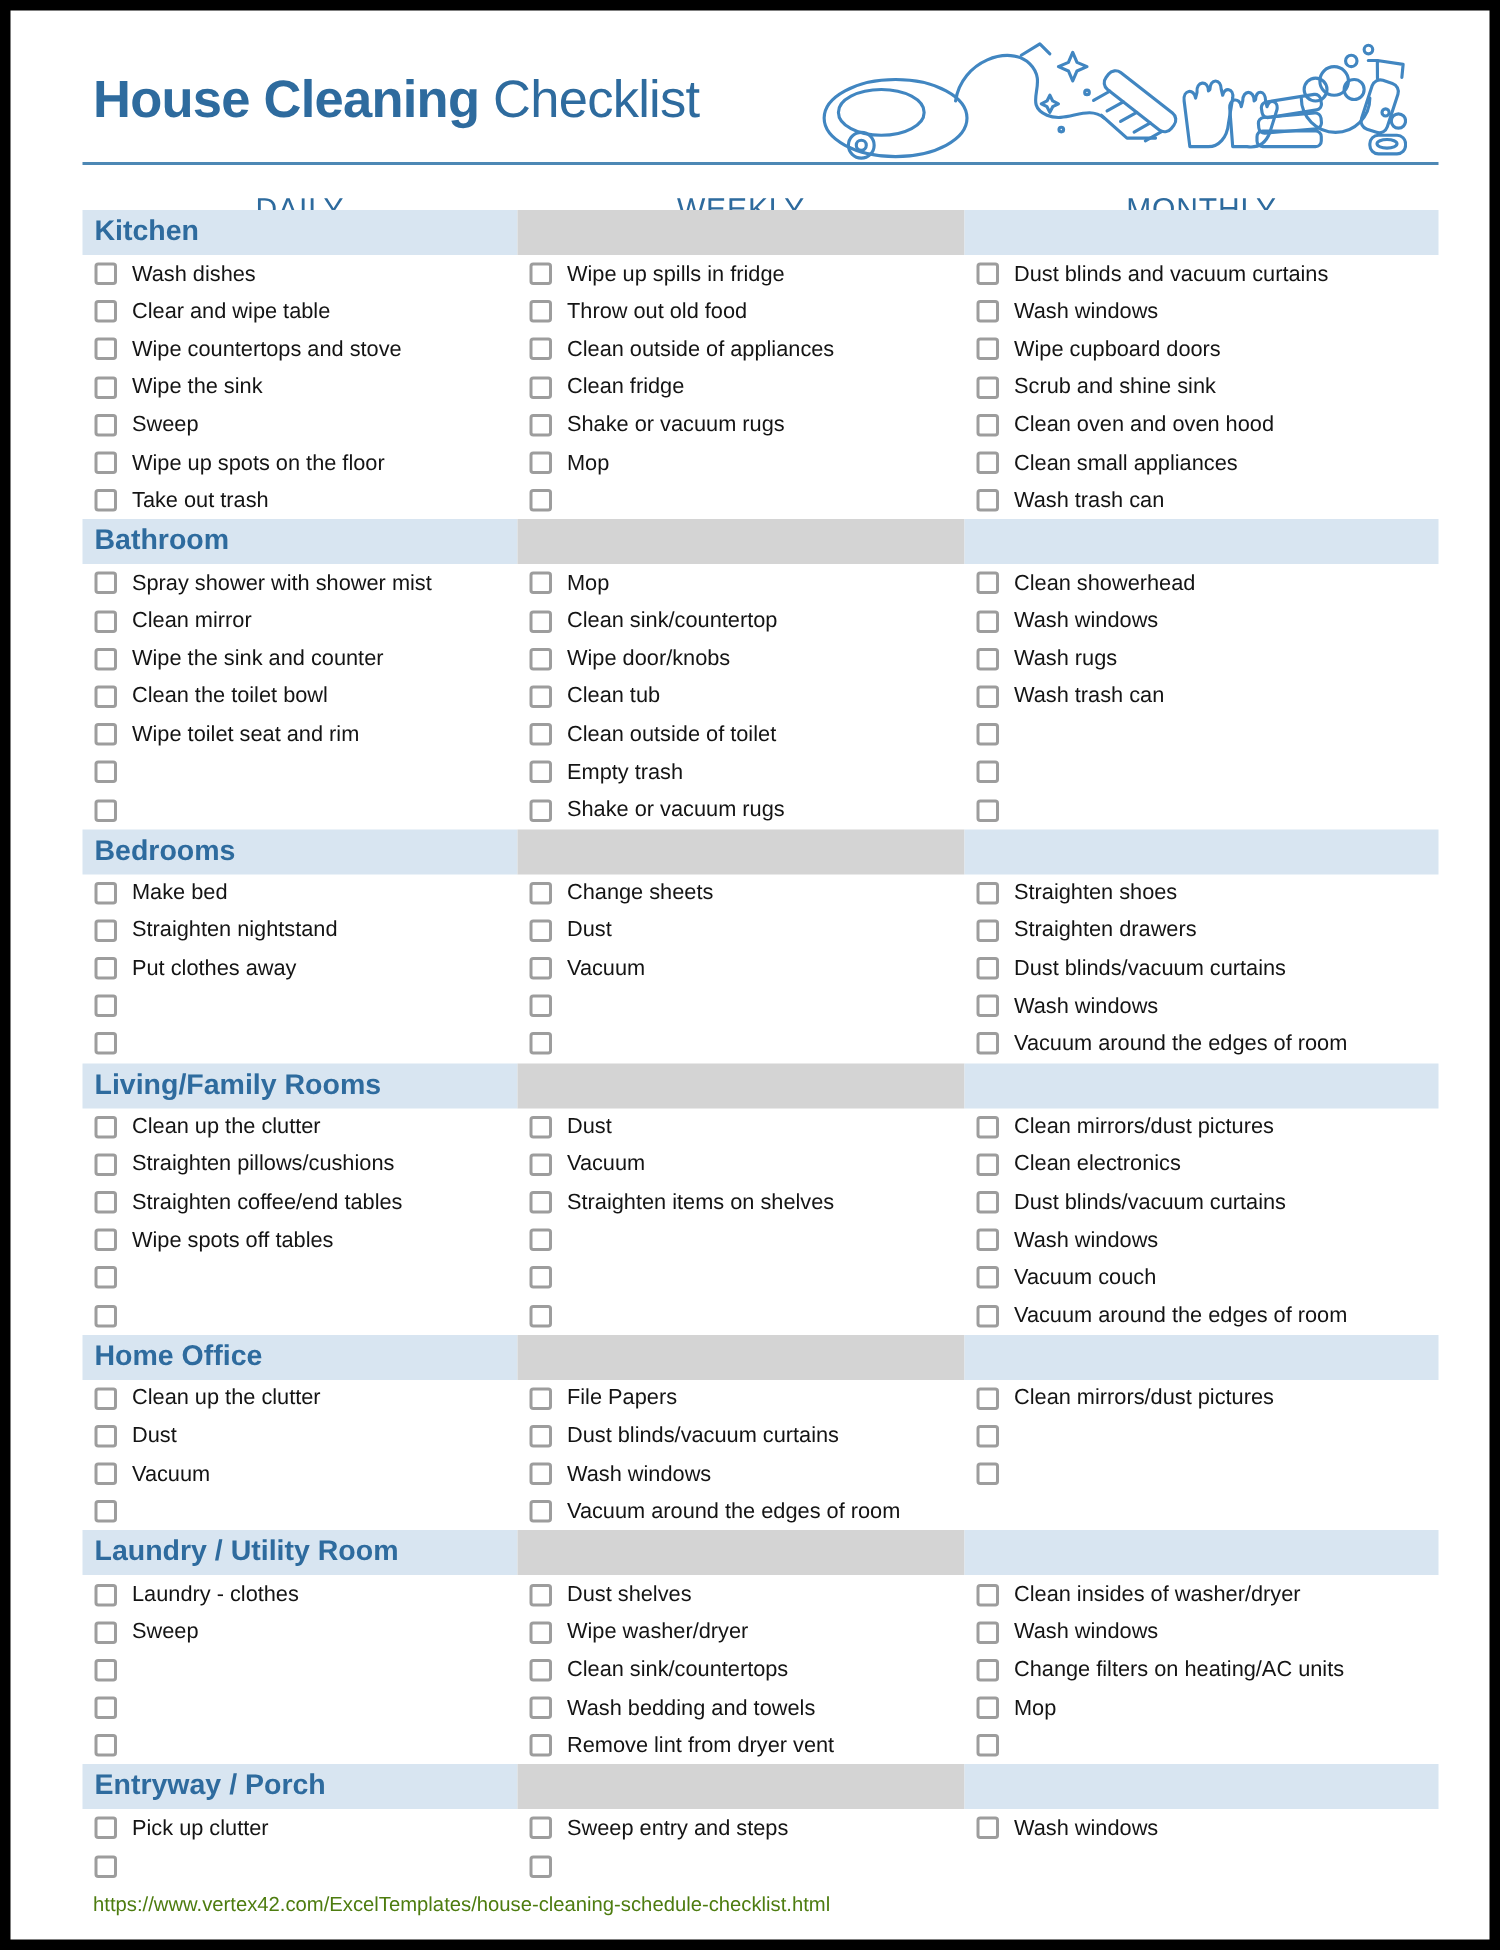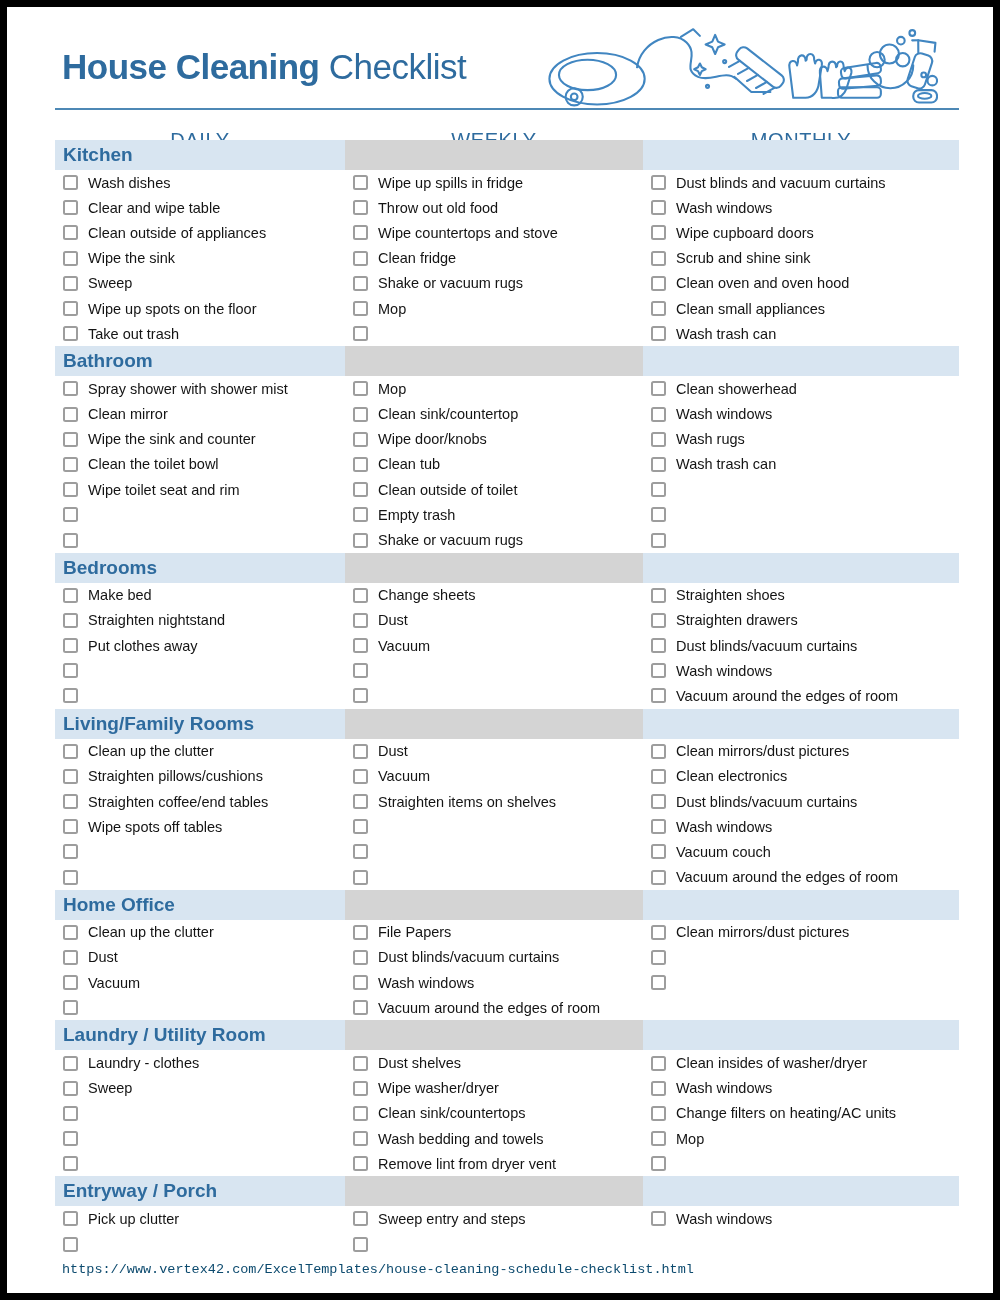--- a/index.html
+++ b/index.html
@@ -53,21 +53,21 @@
     width:15px; height:15px; flex:none;
     border:2px solid #9d9d9d; border-radius:2.5px; background:#fff;
     cursor:pointer;
   }
   .task-label {
     margin-left:10px; font-size:14.5px; color:#141414; white-space:nowrap;
   }
   
   .footer-url {
     position:absolute; left:55px; top:1255px;
-    font-size:13.5px; color:#0c4a6e;font-family:Liberation Mono, monospace;
+    font-size:13.5px; color:#4d7c0f;
   }
   .footer-copy {
     position:absolute; right:55px; top:1323px;
     font-size:13.5px; color:#0f766e;
   }
 </style>
 </head>
 <body>
 
 <div class="page">
@@ -171,25 +171,25 @@
         <div class="cell">
           <span class="checkbox"></span>
           <span class="task-label">Throw out old food</span>
         </div>
         <div class="cell">
           <span class="checkbox"></span>
           <span class="task-label">Wash windows</span>
         </div>
         <div class="cell">
           <span class="checkbox"></span>
+          <span class="task-label">Wipe countertops and stove</span>
+        </div>
+        <div class="cell">
+          <span class="checkbox"></span>
           <span class="task-label">Clean outside of appliances</span>
-        </div>
-        <div class="cell">
-          <span class="checkbox"></span>
-          <span class="task-label">Wipe countertops and stove</span>
         </div>
         <div class="cell">
           <span class="checkbox"></span>
           <span class="task-label">Wipe cupboard doors</span>
         </div>
         <div class="cell">
           <span class="checkbox"></span>
           <span class="task-label">Wipe the sink</span>
         </div>
         <div class="cell">

